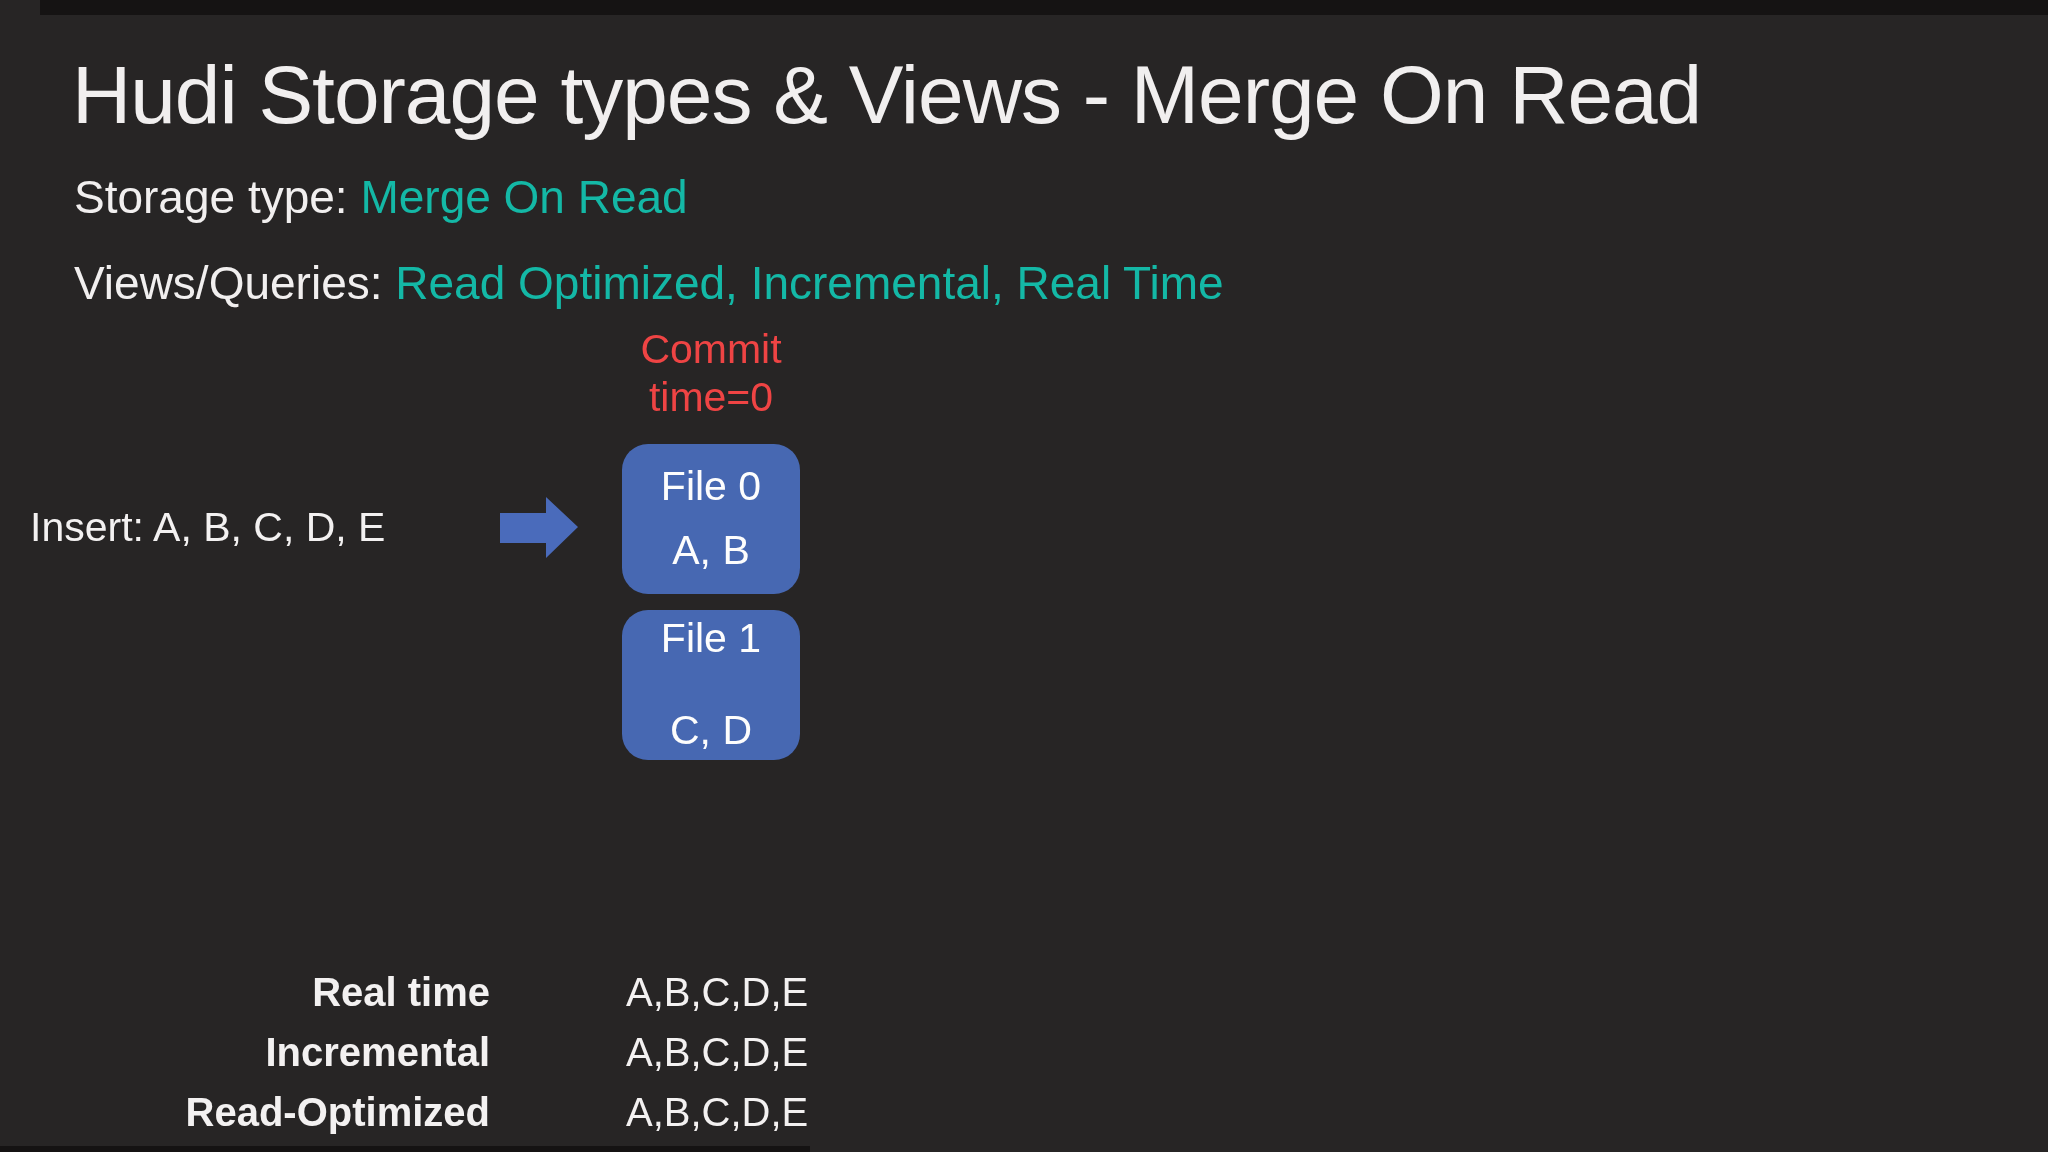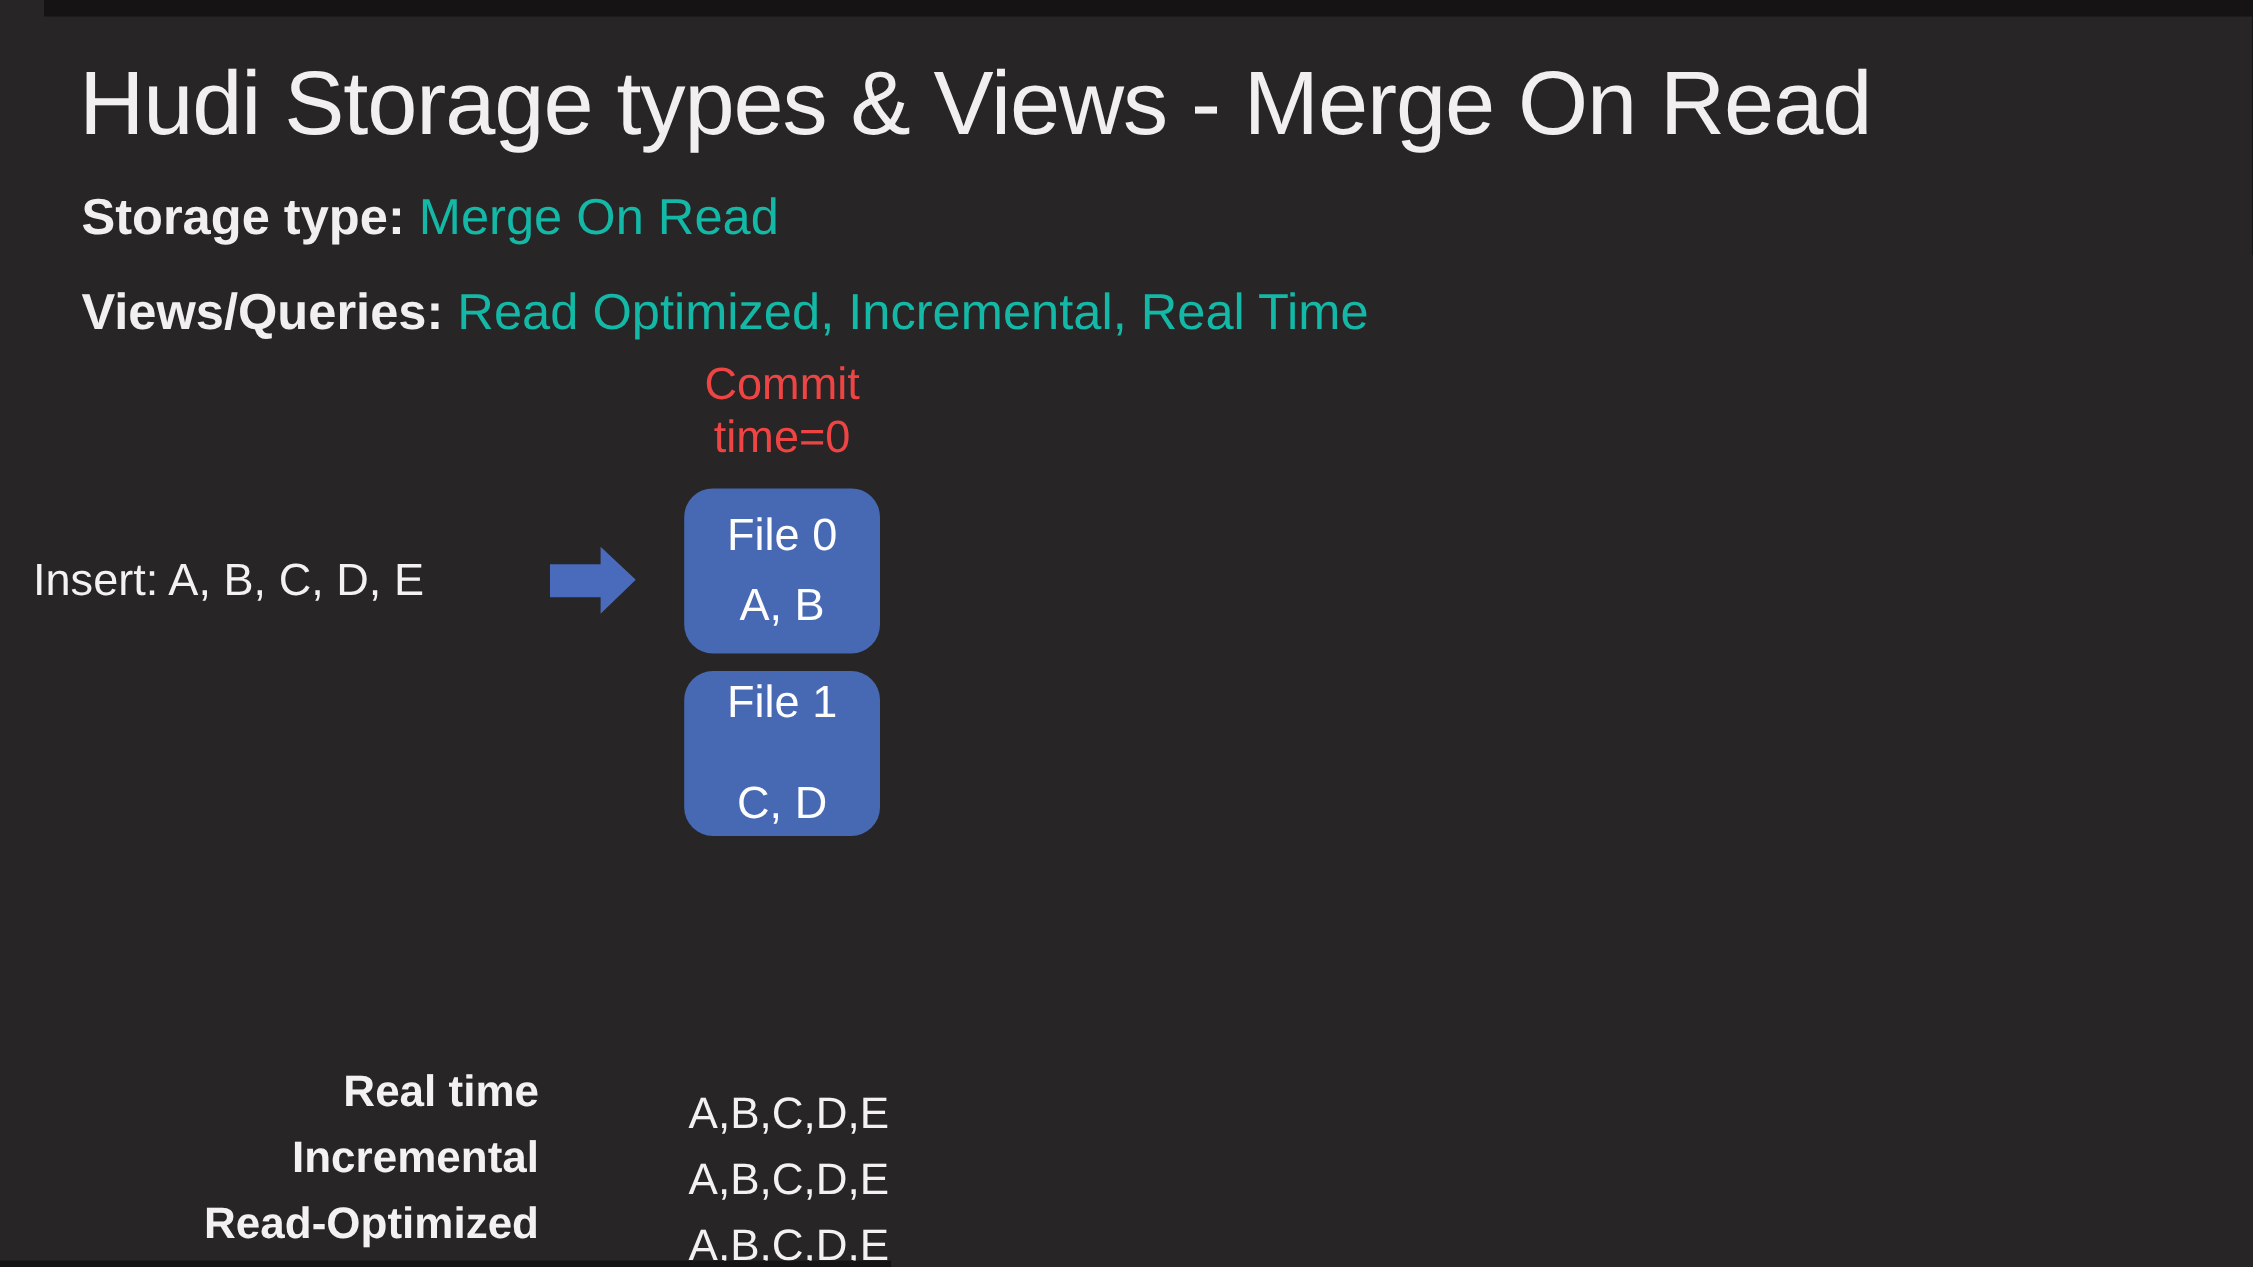--- a/index.html
+++ b/index.html
@@ -32,21 +32,21 @@
     letter-spacing: -1px;
     color: #F1EFEF;
     white-space: nowrap;
   }
   .subline {
     position: absolute;
     left: 74px;
     font-size: 46px;
     white-space: nowrap;
   }
-  .subline .lbl { font-weight: 700; color: #F1EFEF; margin-top: 35px; }
+  .subline .lbl { font-weight: 400; color: #F1EFEF; margin-top: 35px; }
   .subline .val { font-weight: 400; color: #14b8a6; margin-top: 34px; }
   .storage-line { top: 170px; }
   .views-line  { top: 256px; }
   .commit-label {
     position: absolute;
     left: 586px; top: 326px;
     width: 250px;
     text-align: center;
     font-size: 41px;
     line-height: 1.17;
@@ -96,21 +96,20 @@
     color: #F3F1F1;
     white-space: nowrap;
   }
   .view-row .row-value {
     position: absolute;
     left: 626px; top: 0;
     font-size: 40px;
     font-weight: 400;
     color: #F3F1F1;
     white-space: nowrap;
-    margin-top: 20px;
   }
 </style>
 </head>
 <body>
 
 <div class="slide">
 
   <div class="top-strip"></div>
 
   <div class="title">Hudi Storage types &amp; Views - Merge On Read</div>

